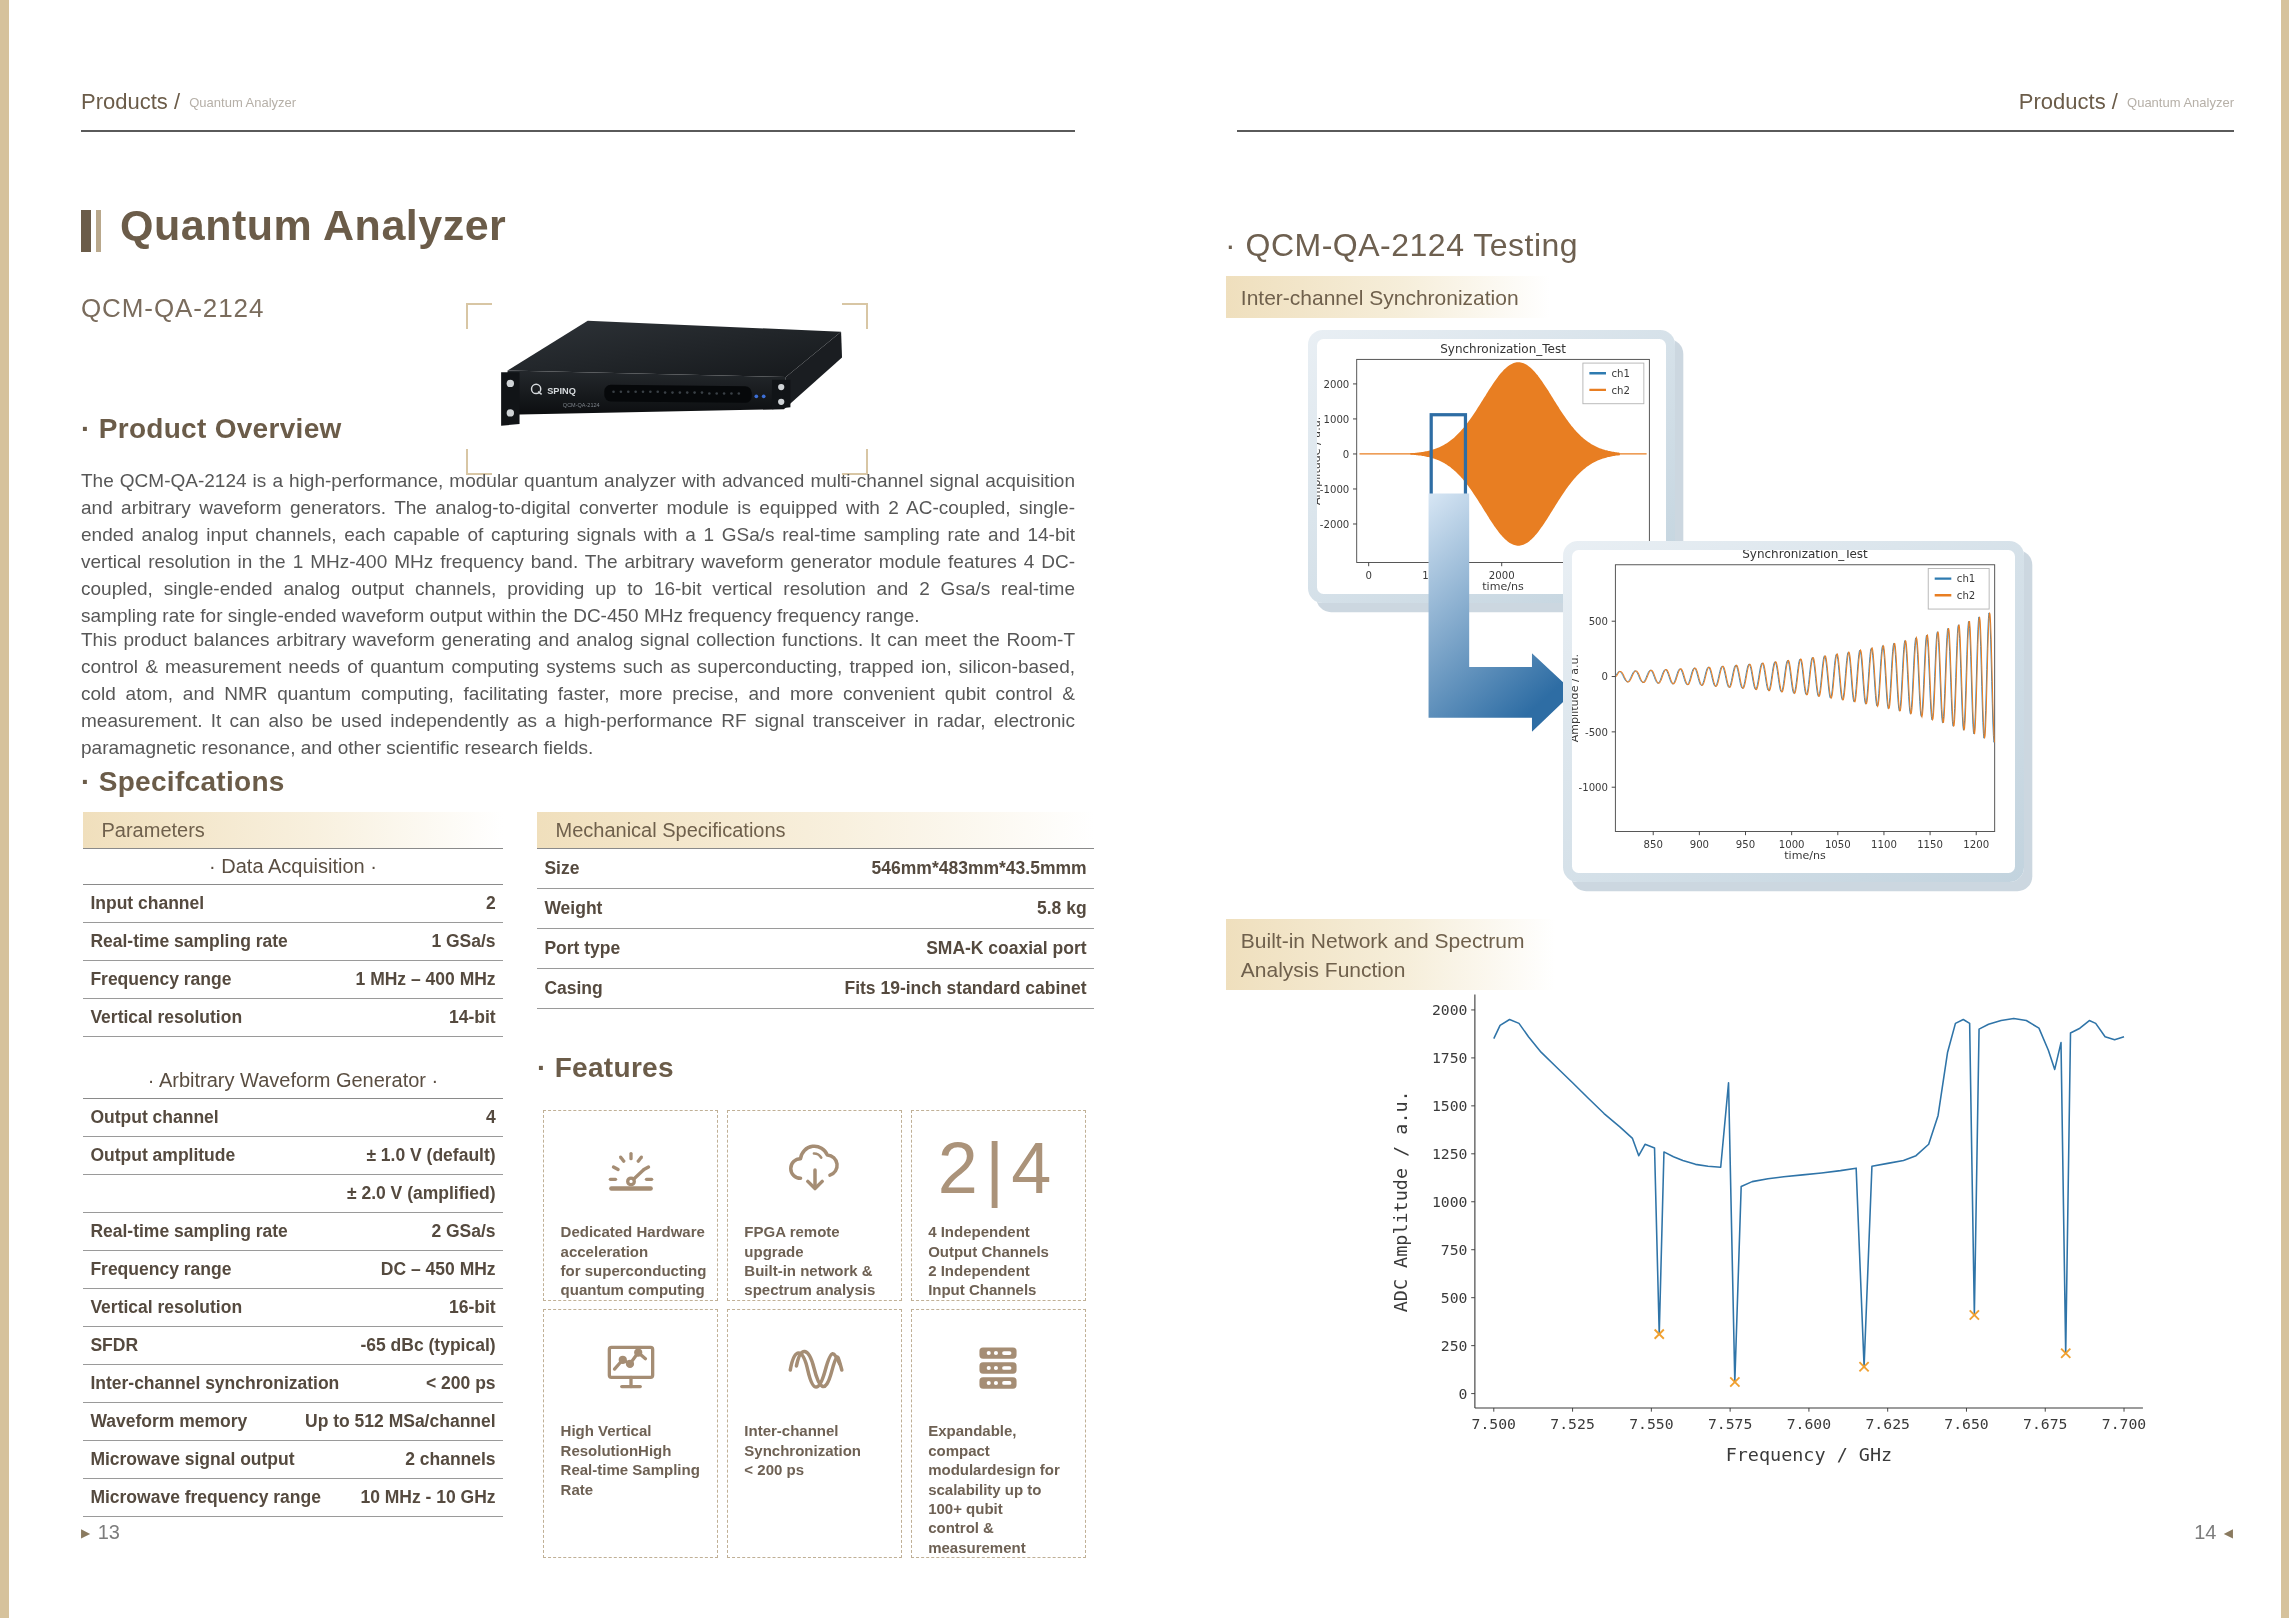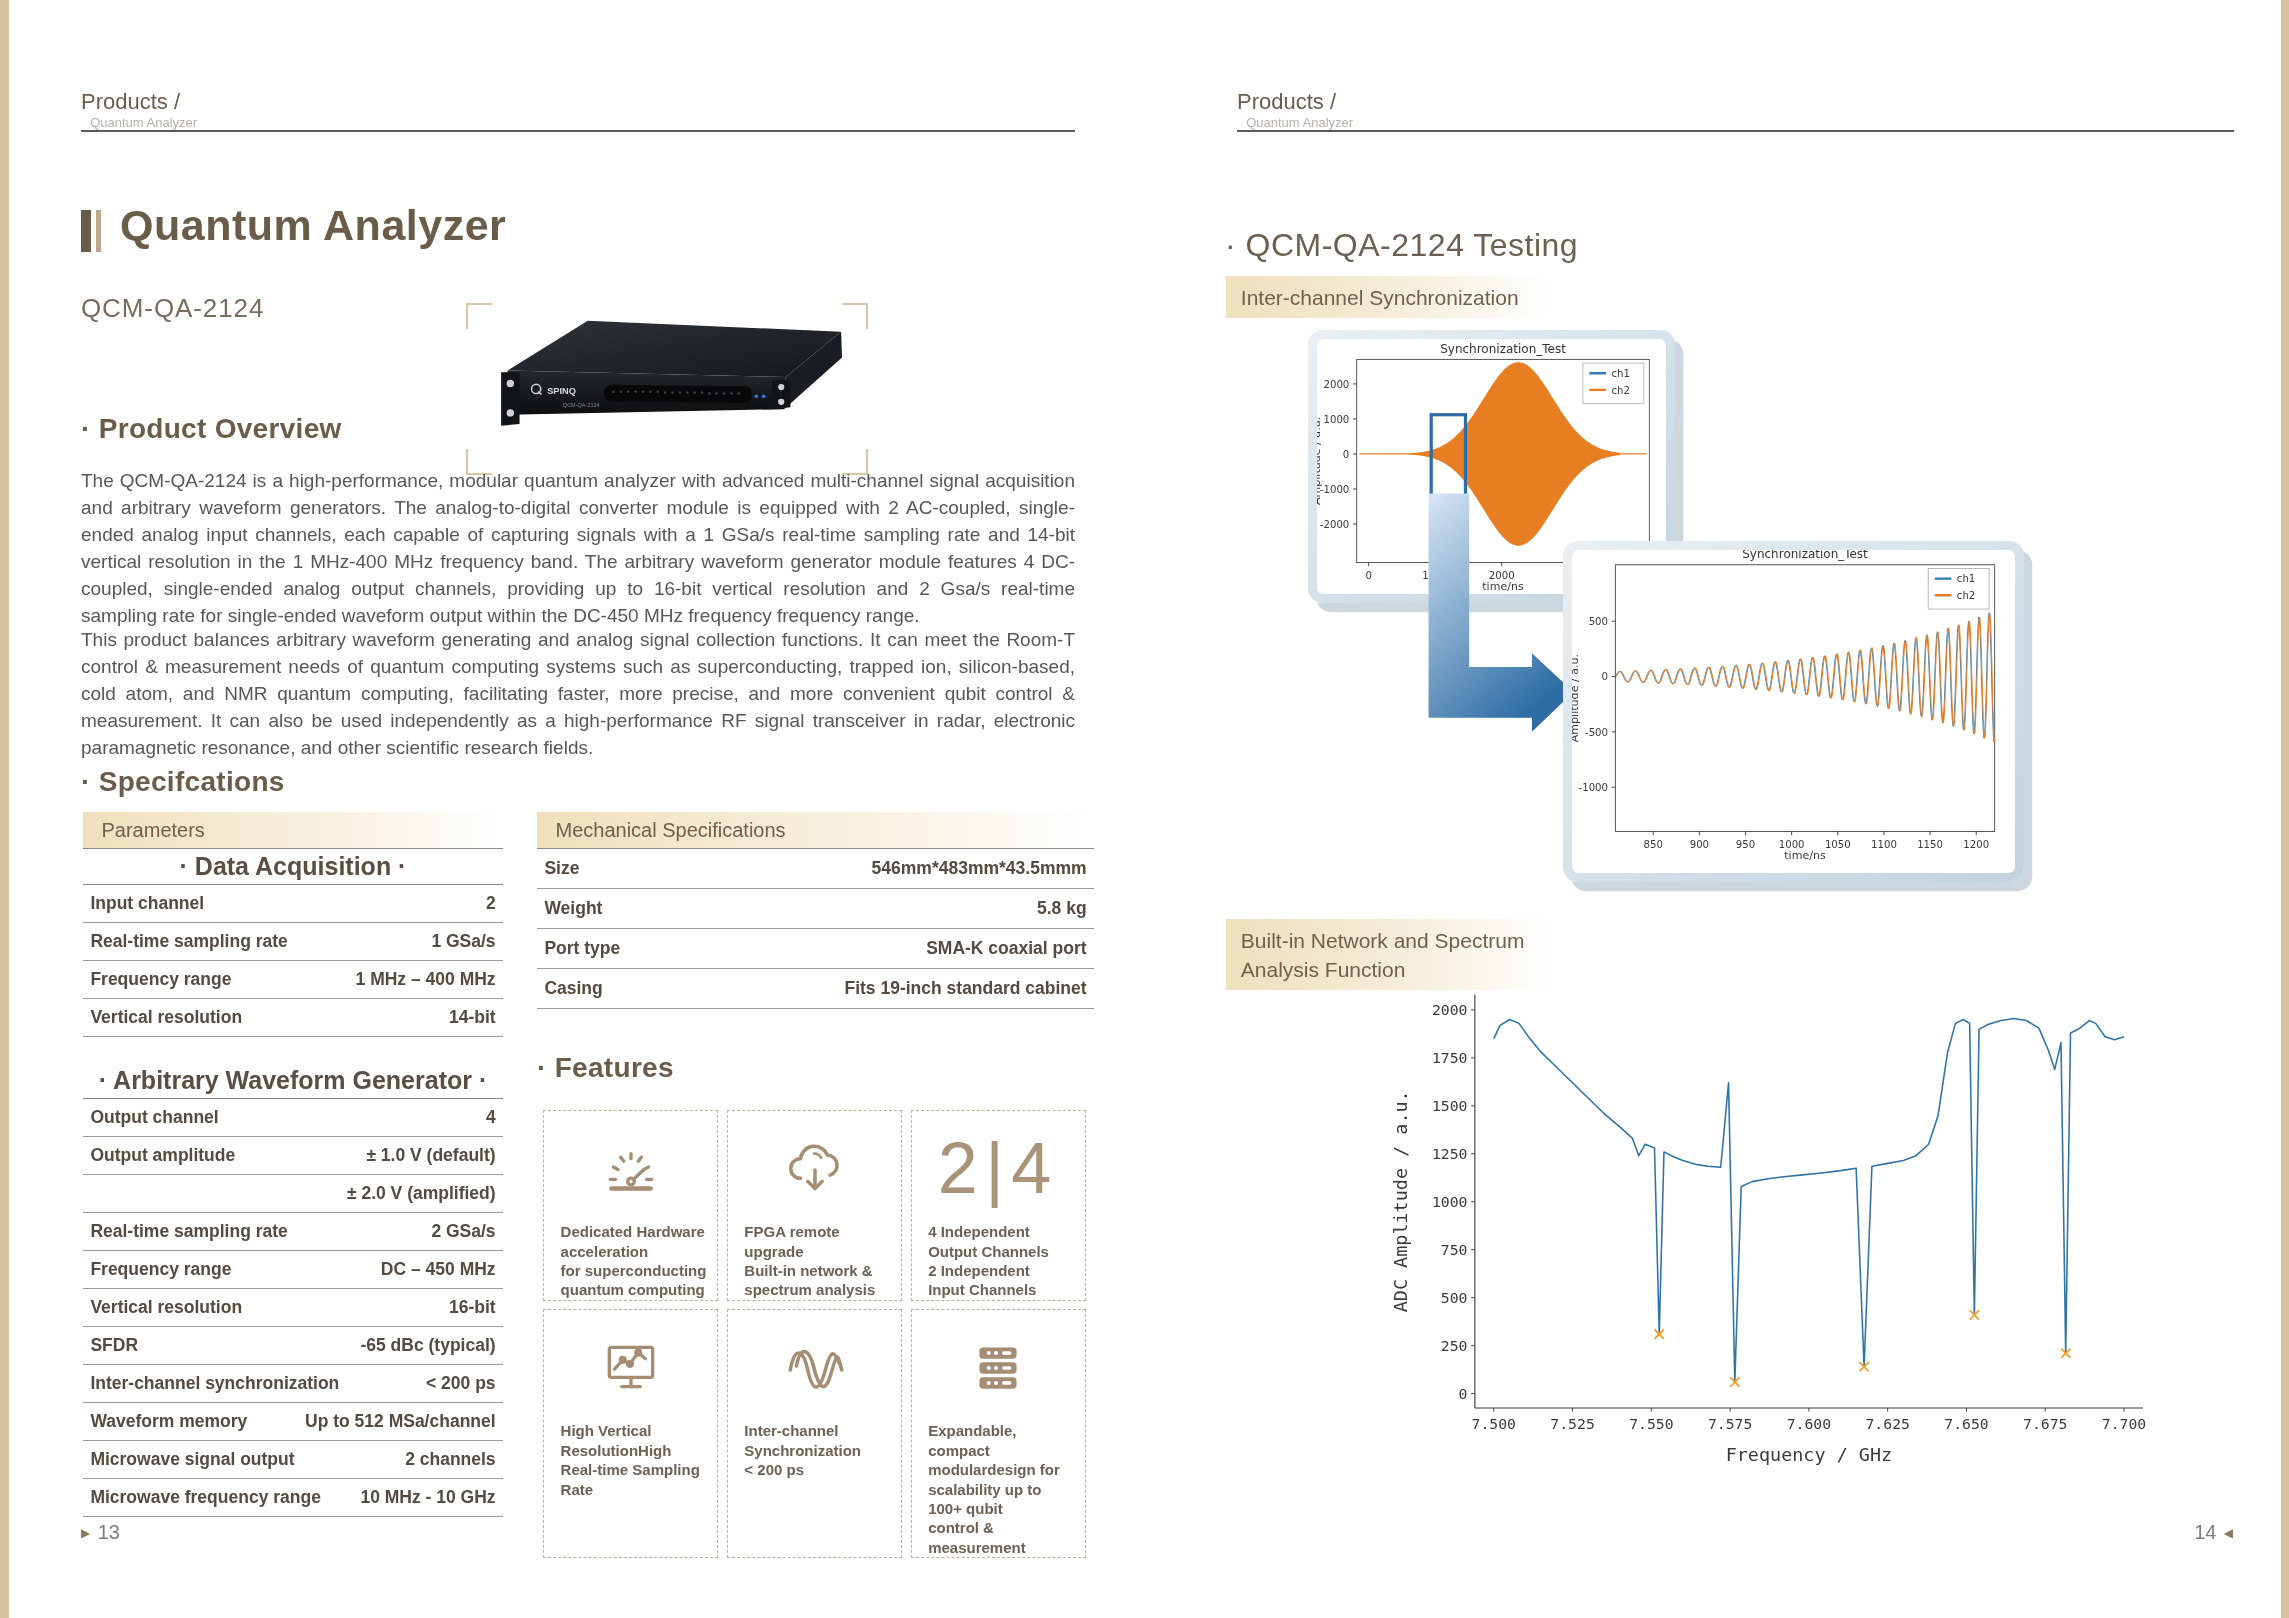--- a/index.html
+++ b/index.html
@@ -1,37 +1,37 @@
 <!DOCTYPE html>
 <html style="font-size:14.8px"><head>
 <meta charset="utf-8">
 <style>
   html,body{margin:0;padding:0;background:#ffffff;}
   #page{position:relative;width:2290px;height:1619px;background:#ffffff;overflow:hidden;
         font-family:"Liberation Sans",sans-serif;color:#565656;}
   .abs{position:absolute;}
   .edge{position:absolute;top:0;width:9.2px;height:1619px;background:#d6c29c;}
   
-  .hdr{display:flex;align-items:flex-start;flex-direction:column;}
+  .hdr{display:flex;align-items:center;}
   .hdr .crumb{font-size:22px;color:#6b5c49;font-weight:500;}
   .hdr .sub{font-size:13px;color:#b6b0a8;margin-left:9.2px;}
   .hdr-line{height:1.8px;background:#5a5a5a;}
   .hdr.right{justify-content:flex-end;}
   
   .title-bar1{width:10px;height:42px;background:#6b5c49;}
   .title-bar2{width:4.6px;height:42px;background:#b9a88c;}
   .main-title{font-size:43px;font-weight:700;color:#6b5c49;letter-spacing:0.5px;}
   .model{font-size:26px;color:#7a6c5d;letter-spacing:0.9px;}
   .sec-h{font-size:28px;font-weight:700;color:#6b5c49;letter-spacing:0.3px;text-align:right;}
   .para{width:994px;font-size:19px;line-height:27px;text-align:justify;color:#575757;}
   
   .tbar{height:37px;line-height:37px;font-size:20px;color:#6f604c;padding-left:18.5px;
         background:linear-gradient(90deg,#f0dfbc 0%,#f8f0de 55%,rgba(255,255,255,0) 100%);
         border-bottom:0.9px solid #8a8a8a;box-sizing:border-box;}
-  .tgroup{height:35px;line-height:35px;text-align:center;font-size:25px;font-weight:700;
+  .tgroup{height:35px;line-height:35px;text-align:center;font-size:20px;font-weight:400;
           color:#5a4e42;border-bottom:1.5px solid #8a8a8a;}
   .trow{display:flex;justify-content:space-between;align-items:center;height:37px;
         border-bottom:0.9px solid #9a9a9a;}
   .mrow{height:39px;}
   .tl{font-size:17.5px;font-weight:600;color:#554a3f;padding-left:7.4px;}
   .tv{font-size:17.5px;font-weight:600;color:#554a3f;padding-right:7.4px;text-align:right;}
   .gap26{height:26px;}
   
   .fgrid{display:grid;grid-template-columns:repeat(3,1fr);grid-template-rows:repeat(2,1fr);
          gap:8.3px;width:543px;height:423px;}

